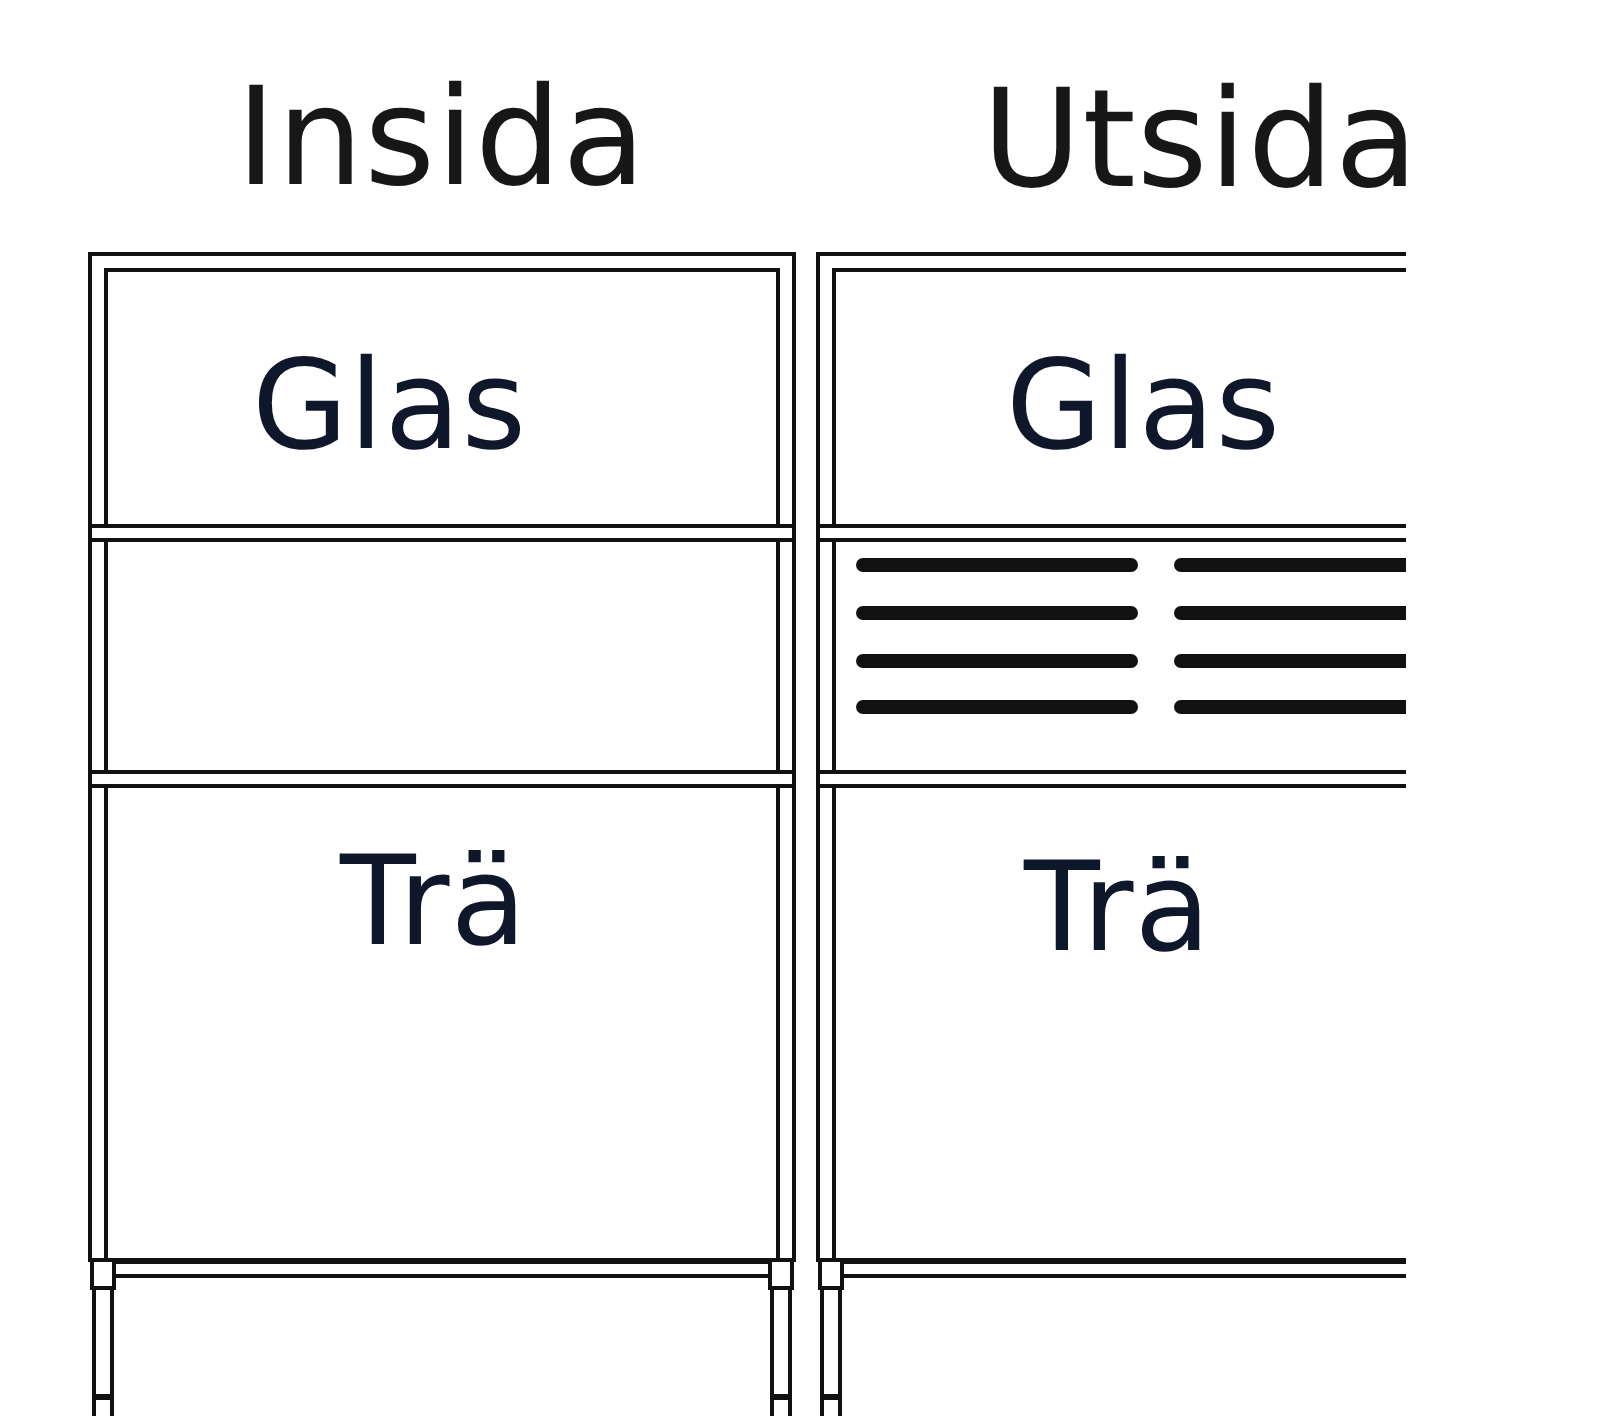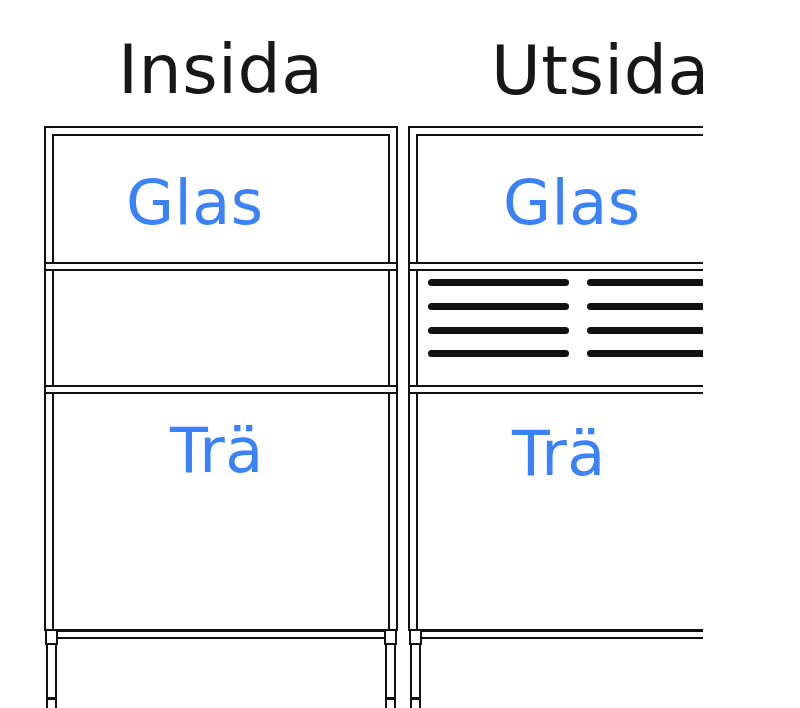--- a/index.html
+++ b/index.html
@@ -74,21 +74,21 @@
     background: #fff;
   }
 
   
   .section-label {
     position: absolute;
     font-family: "DejaVu Sans", "Liberation Sans", sans-serif;
     font-weight: 400;
     font-size: 62px;
     line-height: 1;
-    color: #3b82f6;
+    color: #0f172a;
     white-space: nowrap;
     letter-spacing: 0.5px;
   }
 
   
   .slat {
     position: absolute;
     height: 7px;
     background: #111;
     border-radius: 3.5px;

